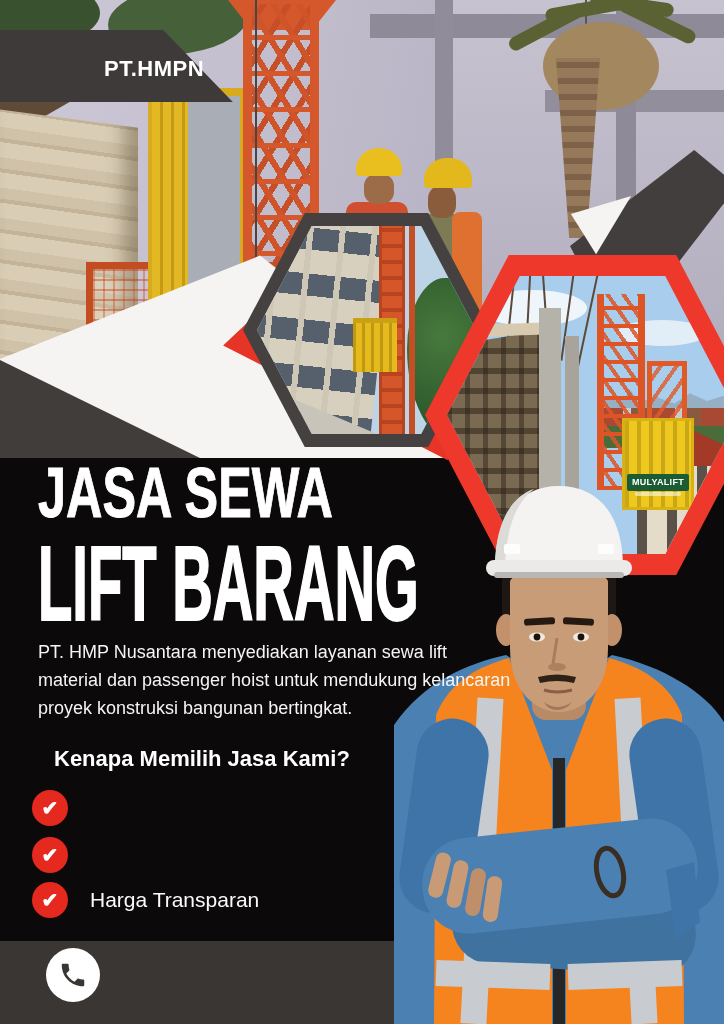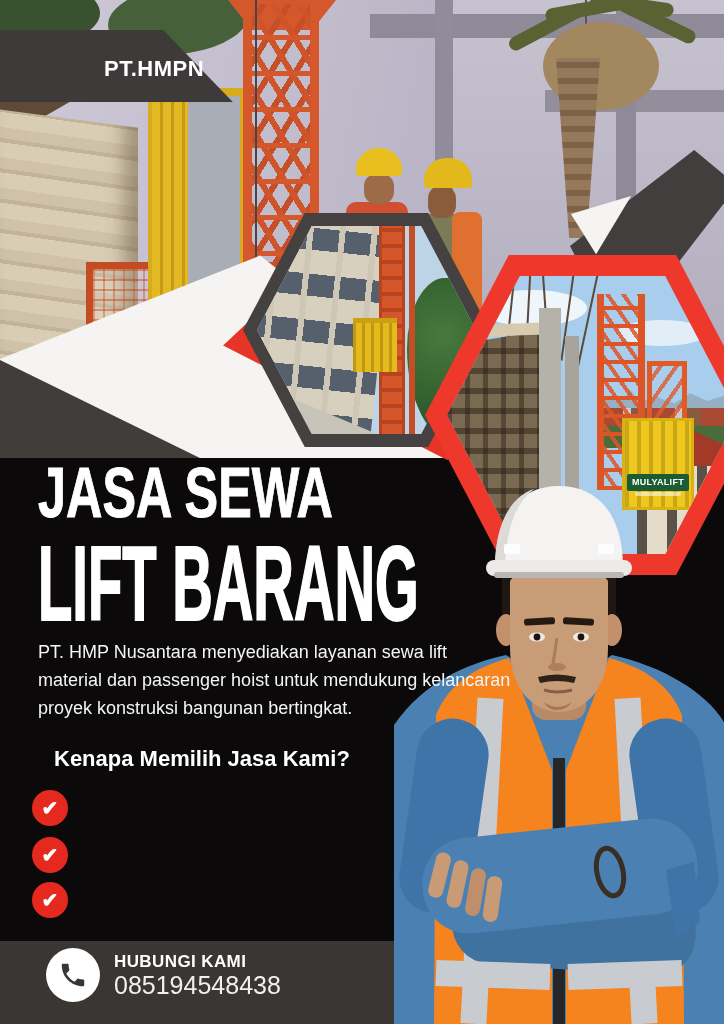--- a/index.html
+++ b/index.html
@@ -318,27 +318,24 @@
 
   <div class="abs why-head">Kenapa Memilih Jasa Kami?</div>
   <div class="abs why-item wi1">
     <div class="check">✔</div>
   </div>
   <div class="abs why-item wi2">
     <div class="check">✔</div>
   </div>
   <div class="abs why-item wi3">
     <div class="check">✔</div>
+    <div class="why-label">Harga Transparan</div>
   </div>
 
   <div class="abs contact">
     <div class="phone-circle">
       <svg width="30" height="30" viewBox="0 0 24 24">
         <path fill="#393634" d="M6.62 10.79c1.44 2.83 3.76 5.14 6.59 6.59l2.2-2.2c.27-.27.67-.36 1.02-.24 1.12.37 2.33.57 3.57.57.55 0 1 .45 1 1V20c0 .55-.45 1-1 1-9.39 0-17-7.61-17-17 0-.55.45-1 1-1h3.5c.55 0 1 .45 1 1 0 1.25.2 2.45.57 3.57.11.35.03.74-.25 1.02l-2.2 2.2z"></path>
       </svg>
     </div>
-    <div>
-      <div class="contact-label">HUBUNGI KAMI</div>
-      <div class="phone-number">085194548438</div>
-    </div>
   </div>
 
 </div>
 
 </body></html>

